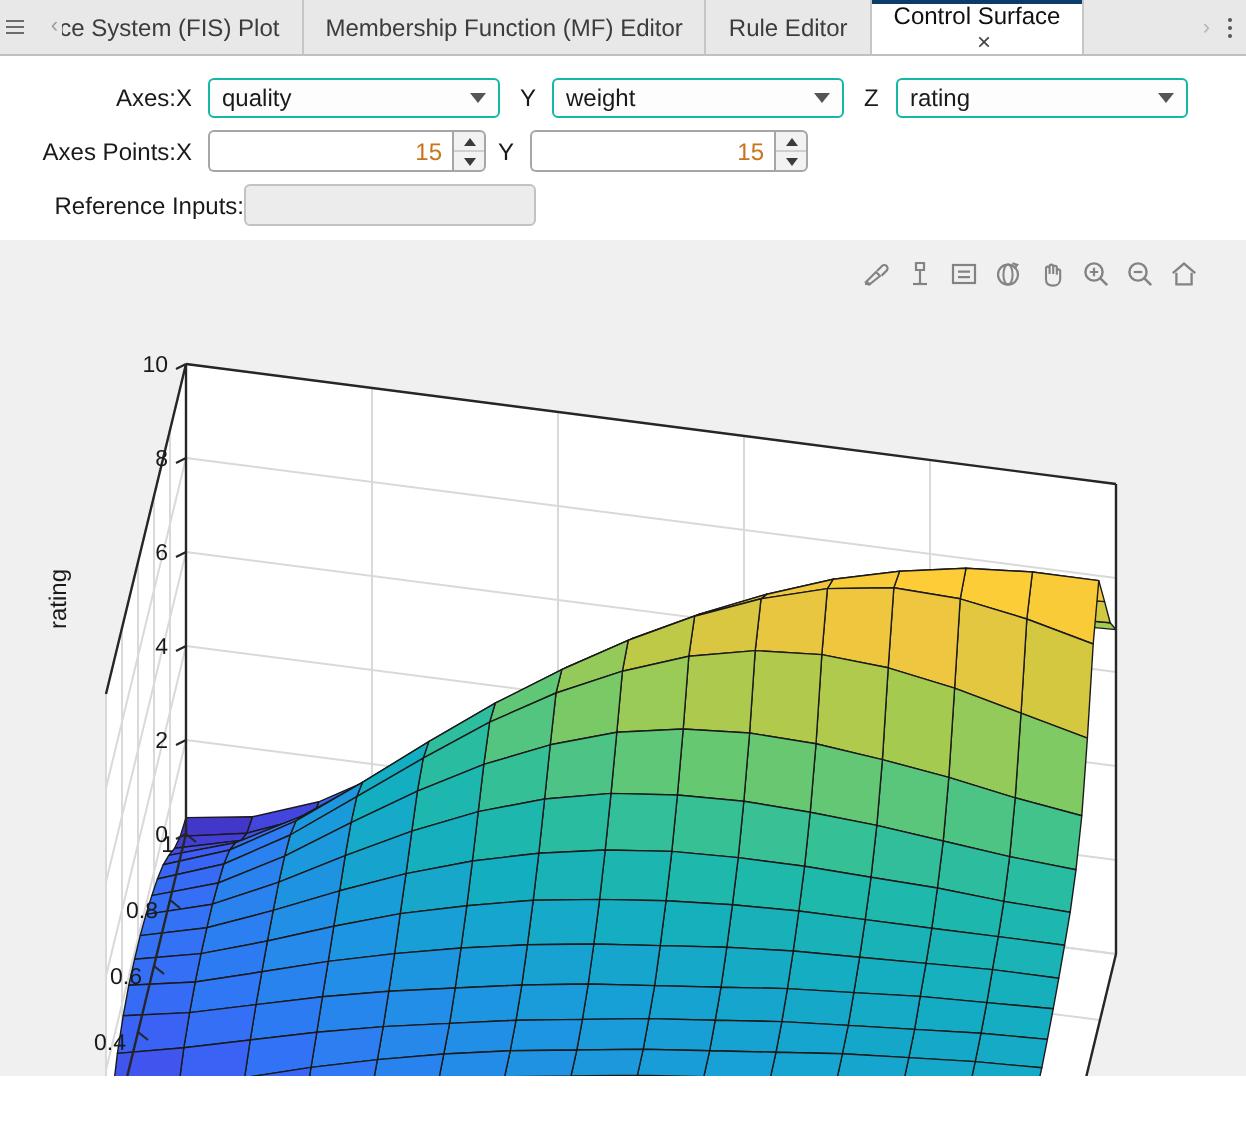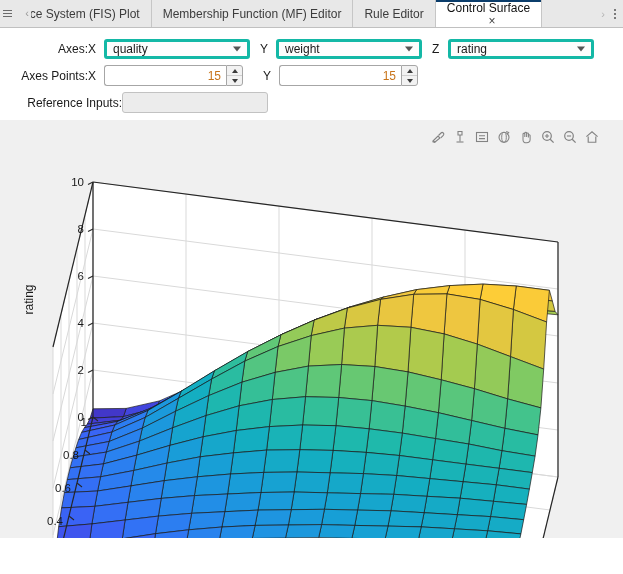--- a/index.html
+++ b/index.html
@@ -56,35 +56,35 @@
   
   .panel{background:#ffffff;padding:7px 0 4px 0;}
   .prow{display:flex;align-items:center;height:27px;padding-left:10px;}
   .plabel{font-size:12px;color:#1a1a1a;text-align:right;}
   .plabel.axes{width:78px;}
   .plabel.mesh{width:78px;}
   .plabel.ref{width:112px;}
   .axlabel{width:16px;text-align:left;font-size:12px;color:#1a1a1a;}
 
   .select{
-    position:relative;height:20px;border:3px solid #14b8a6;border-radius:3px;
+    position:relative;height:20px;border:1px solid #14b8a6;border-radius:3px;
     background:#fdfdfd;display:flex;align-items:center;box-sizing:border-box;
     cursor:pointer;
   }
   .select span.val{padding-left:6px;font-size:12px;color:#1a1a1a;}
   .select .caret{
     position:absolute;right:6px;top:50%;transform:translateY(-50%);
     width:0;height:0;border-left:4px solid transparent;border-right:4px solid transparent;
     border-top:5px solid #555;
   }
   .sel-x{width:146px;margin-right:10px;}
   .sel-y{width:146px;margin-right:10px;}
   .sel-z{width:146px;}
 
-  .spin{display:flex;height:21px;margin-right:20px;}
+  .spin{display:flex;height:21px;margin-right:6px;}
   .spin input{
     width:122px;height:21px;border:1px solid #a6a6a6;border-right:none;
     border-radius:3px 0 0 3px;background:#fff;text-align:right;
     padding:0 5px 0 4px;font-family:"Liberation Sans", sans-serif;font-size:12px;
     color:#c8741a;box-sizing:border-box;outline:none;
   }
   .spinbtns{
     width:17px;border:1px solid #a6a6a6;border-radius:0 3px 3px 0;
     background:#f2f2f2;display:flex;flex-direction:column;box-sizing:border-box;
   }

